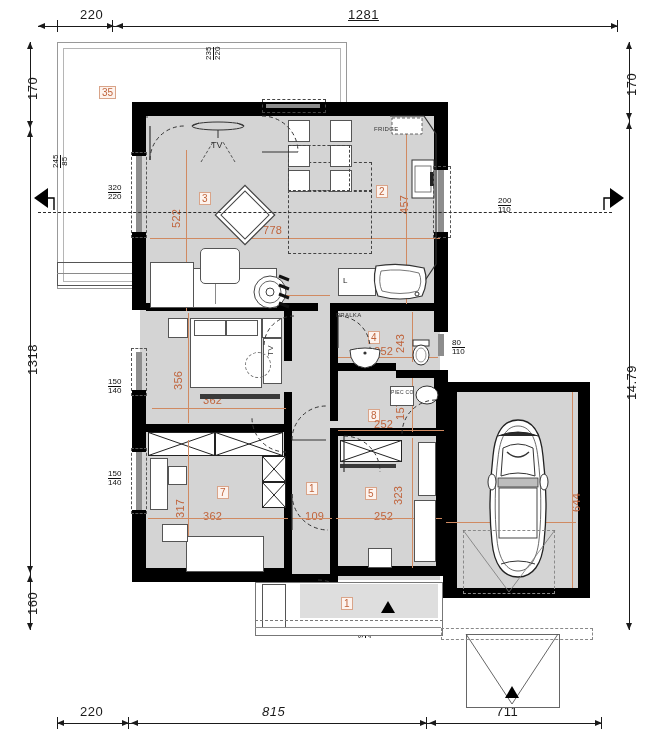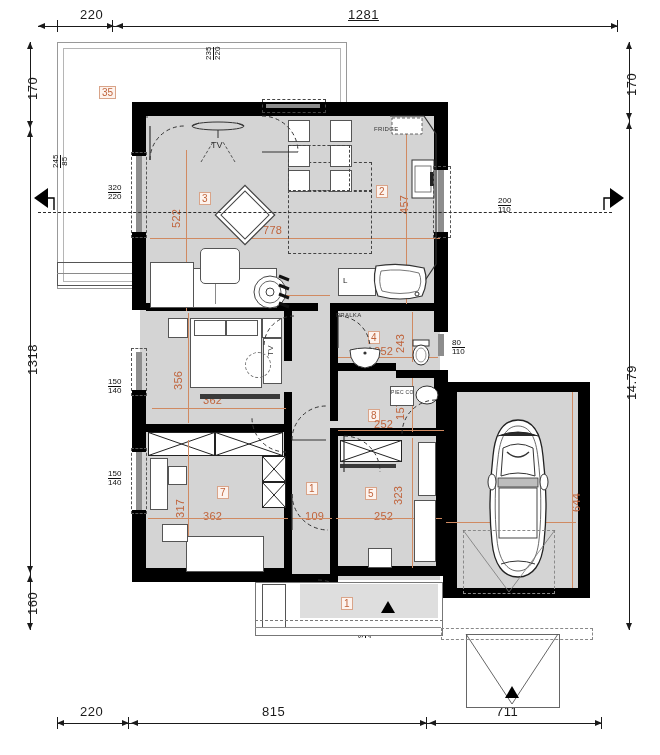--- a/index.html
+++ b/index.html
@@ -101,21 +101,21 @@
     <div class="ah-r" style="left:122px;top:720px;"></div>
     <div class="ah-l" style="left:131px;top:720px;"></div>
     <div class="ah-r" style="left:420px;top:720px;"></div>
     <div class="ah-l" style="left:429px;top:720px;"></div>
     <div class="ah-r" style="left:595px;top:720px;"></div>
     <div class="dimline v" style="left:57px;top:717px;height:12px;"></div>
     <div class="dimline v" style="left:128px;top:717px;height:12px;"></div>
     <div class="dimline v" style="left:426px;top:717px;height:12px;"></div>
     <div class="dimline v" style="left:601px;top:717px;height:12px;"></div>
     <div class="dimtxt" style="left:80px;top:704px;">220</div>
-    <div class="dimtxt" style="left:262px;top:704px;">815</div>
+    <div class="dimtxt" style="left:262px;top:704px;font-style:italic;">815</div>
     <div class="dimtxt" style="left:496px;top:704px;">711</div>
   </div>
 
   <div class="terrace" style="left:57px;top:42px;width:288px;height:245px;"></div>
   <div class="thin2" style="left:63px;top:48px;width:276px;height:232px;border-color:#b5b5b5;"></div>
   <div class="rnum" style="left:99px;top:86px;">35</div>
 
   <div class="thin" style="left:57px;top:262px;width:75px;height:22px;"></div>
   <div class="lineg" style="left:57px;top:273px;width:75px;height:1px;"></div>
 

